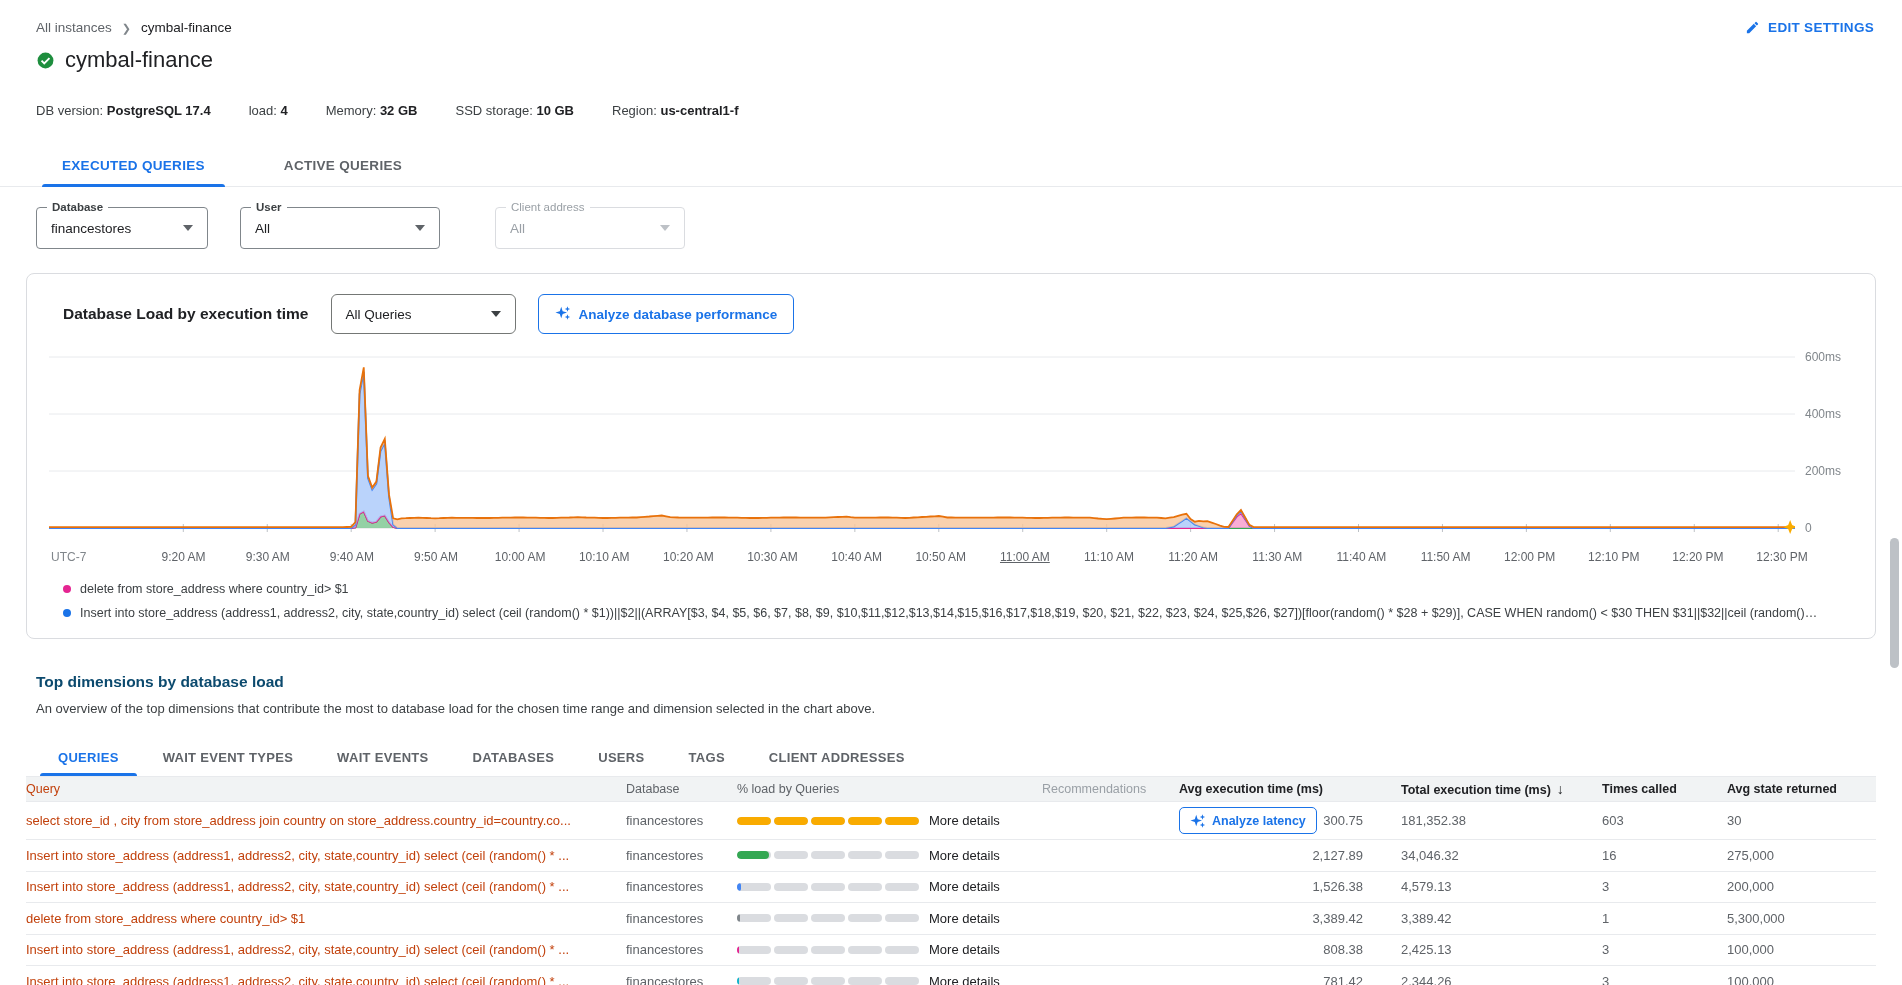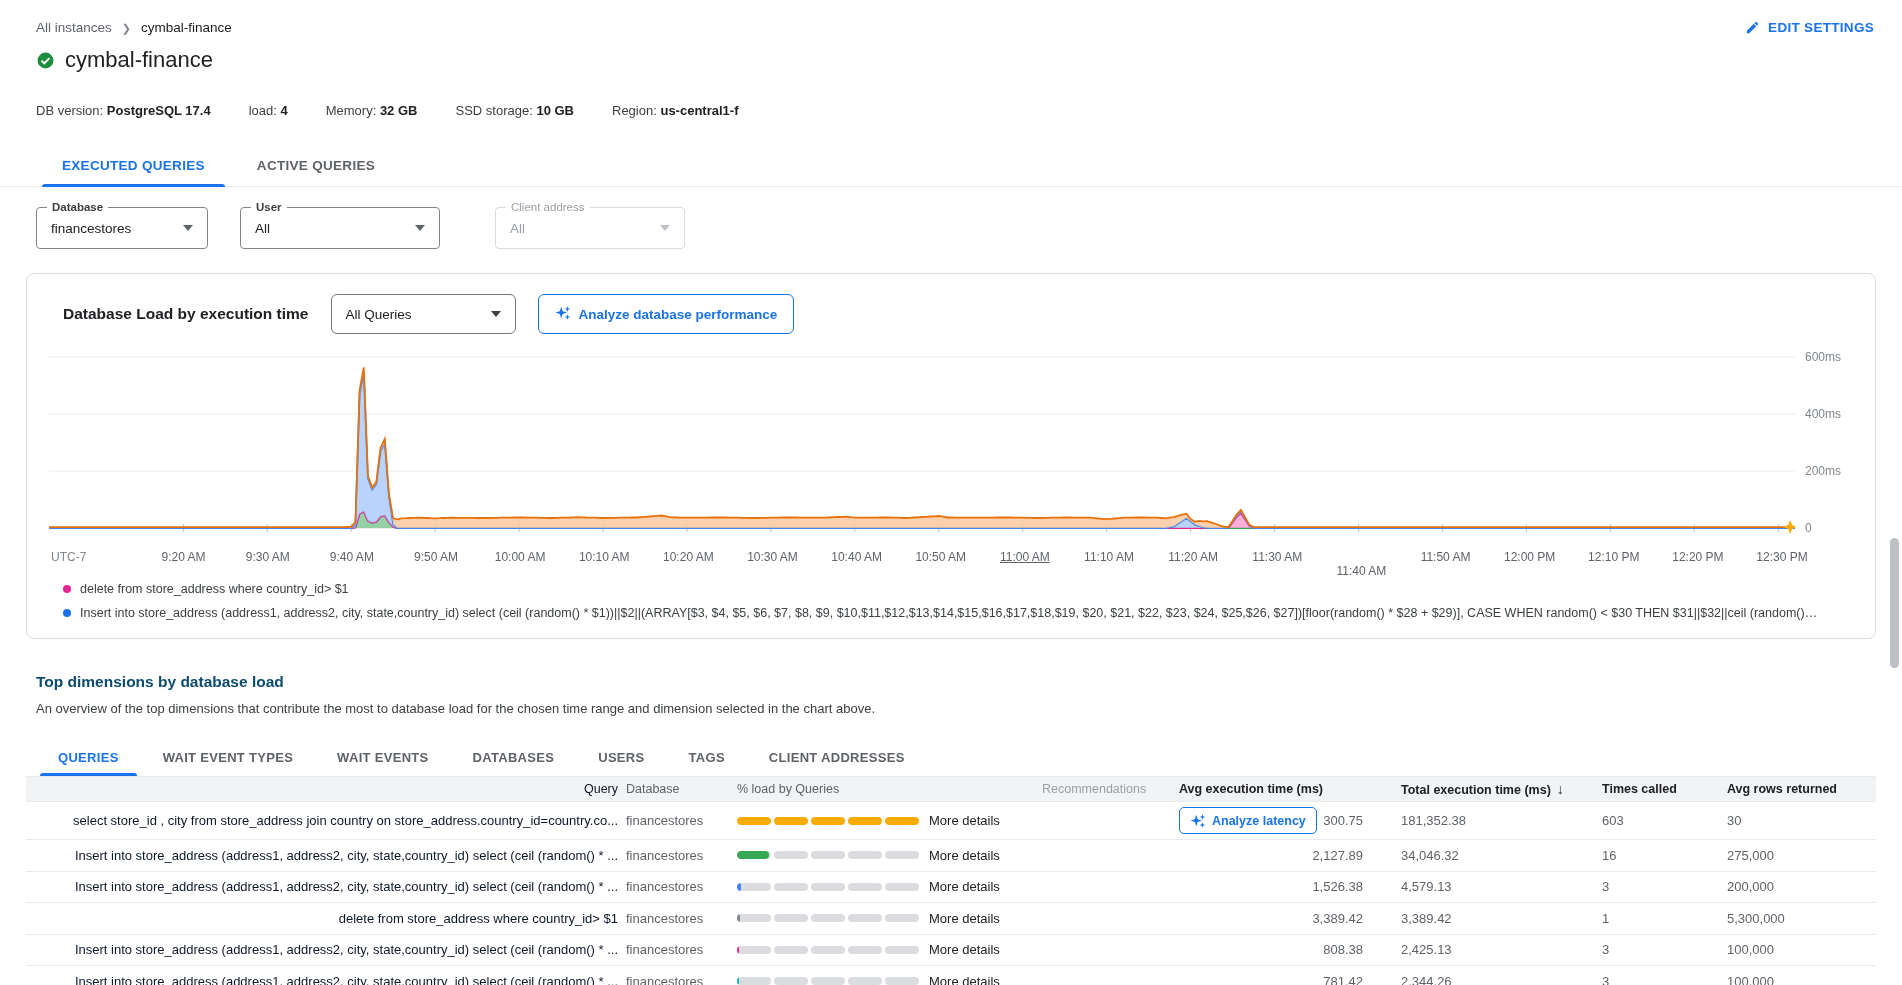--- a/index.html
+++ b/index.html
@@ -14,21 +14,21 @@
   .breadcrumb .crumb-sep { color:#80868b; font-size:11px; }
   .breadcrumb .crumb-current { color:#202124; }
   .edit-settings { position:absolute; top:20px; right:28px; color:#1a73e8; font-size:13.5px;
     font-weight:bold; letter-spacing:.3px; display:flex; align-items:center; gap:8px; cursor:pointer; }
   .title-row { display:flex; align-items:center; gap:10px; margin-top:12px; }
   .page-title { font-size:22px; font-weight:400; color:#202124; }
   .info-row { display:flex; gap:38px; margin-top:30px; font-size:13px; color:#3c4043; }
   .info-item b { color:#202124; font-weight:bold; }
 
   
-  .main-tabs { display:flex; margin-top:26px; border-bottom:1px solid #e8eaed; padding-left:36px; }
+  .main-tabs { display:flex; margin-top:26px; border-bottom:1px solid #e8eaed; padding-left:36px;gap:27px; }
   .main-tab { font-size:13.5px; font-weight:bold; letter-spacing:.3px; color:#5f6368;
     padding:14px 26px 13px 26px; cursor:pointer; position:relative; }
   .main-tab.active { color:#1a73e8; }
   .main-tab.active::after { content:""; position:absolute; left:6px; right:6px; bottom:-1px;
     height:3px; background:#1a73e8; border-radius:3px 3px 0 0; }
 
   
   .filter-row { display:flex; align-items:center; margin:20px 28px 0 36px; }
   .mat-select { position:relative; border:1px solid #80868b; border-radius:4px; height:42px;
     display:flex; align-items:center; padding:0 14px; cursor:pointer; background:#fff; }
@@ -91,21 +91,21 @@
 
   
   .qtable { margin:0 26px 0 26px; font-size:13px; }
   .trow { display:grid; grid-template-columns:600px 111px 192px 113px 137px 222px 201px 125px 1fr;
     align-items:center; border-bottom:1px solid #e8eaed; min-height:31.5px; }
   .thead { background:#f1f3f4; border-top:1px solid #e8eaed; min-height:26px; color:#5f6368; }
   .thead .cell { font-size:12.5px; }
   .thead .strong { color:#202124; font-weight:bold; }
   .thead .muted { color:#9aa0a6; }
   .cell { padding:2px 8px 2px 0; }
-  .cell.query { color:#0f172a; white-space:nowrap; overflow:hidden; text-overflow:ellipsis;text-align:right; }
+  .cell.query { color:#c2410c; white-space:nowrap; overflow:hidden; text-overflow:ellipsis; }
   .cell.db { color:#5f6368; }
   .cell.avg { text-align:right; padding-right:38px; color:#5f6368; display:flex; align-items:center; justify-content:flex-end; }
   .cell.total { color:#5f6368; }
   .cell.times { color:#5f6368; }
   .cell.rowsret { color:#5f6368; }
   .cell.more { color:#202124; cursor:pointer; }
   .sort-arrow { font-size:14px; margin-left:6px; color:#202124; }
   .loadbar { display:flex; gap:3px; width:182px; }
   .loadbar .seg { position:relative; flex:1; height:8px; background:#dadce0; border-radius:4px; overflow:hidden; }
   .loadbar .seg i { position:absolute; left:0; top:0; bottom:0; display:block; border-radius:4px; }
@@ -247,21 +247,21 @@
         <span style="left: 26.1154%;">10:00 AM</span>
         <span style="left: 30.7788%;">10:10 AM</span>
         <span style="left: 35.4423%;">10:20 AM</span>
         <span style="left: 40.1058%;">10:30 AM</span>
         <span style="left: 44.7692%;">10:40 AM</span>
         <span style="left: 49.4327%;">10:50 AM</span>
         <span style="left: 54.0962%; text-decoration: underline;">11:00 AM</span>
         <span style="left: 58.7596%;">11:10 AM</span>
         <span style="left: 63.4231%;">11:20 AM</span>
         <span style="left: 68.0865%;">11:30 AM</span>
-        <span style="left: 72.75%; margin-top: 14px;">11:40 AM</span>
+        <span style="left: 72.75%;">11:40 AM</span>
         <span style="left: 77.4135%;">11:50 AM</span>
         <span style="left: 82.0769%;">12:00 PM</span>
         <span style="left: 86.7404%;">12:10 PM</span>
         <span style="left: 91.4038%;">12:20 PM</span>
         <span style="left: 96.0673%;">12:30 PM</span>
       </div>
 
     <div class="chart-legend" id="chart-legend">
         <div class="legend-item">
           <span class="dot" style="background: rgb(229, 37, 146);"></span>
@@ -293,21 +293,21 @@
       <div class="cell query">Query</div>
       <div class="cell">Database</div>
       <div class="cell">% load by Queries</div>
       <div class="cell"></div>
       <div class="cell muted">Recommendations</div>
       <div class="cell strong">Avg execution time (ms)</div>
       <div class="cell strong">
         <span>Total execution time (ms)</span><span class="sort-arrow">↓</span>
       </div>
       <div class="cell strong">Times called</div>
-      <div class="cell strong">Avg rows returned</div>
+      <div class="cell strong">Avg state returned</div>
     </div>
     <div id="table-body">
         <div class="trow" style="min-height: 38px;">
           <div class="cell query">select store_id , city from store_address join country on store_address.country_id=country.co...</div>
           <div class="cell db">financestores</div>
           <div class="cell ">
             <div class="loadbar">
               <span class="seg">
                 <i style="width: 100%; background: rgb(249, 171, 0);"></i>
               </span>

